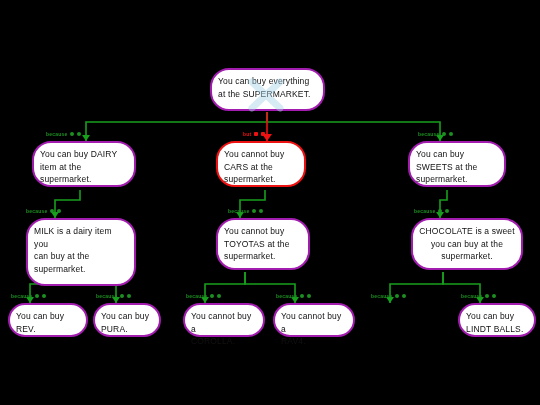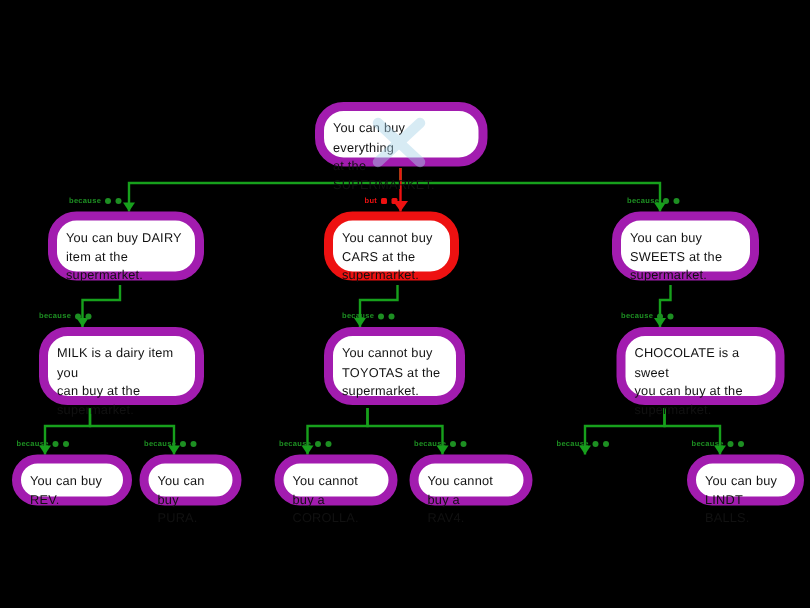--- a/index.html
+++ b/index.html
@@ -1,20 +1,20 @@
 <!DOCTYPE html>
 <html><head>
 <meta charset="utf-8">
 <style>
   html,body{margin:0;padding:0;background:#000;}
   body{width:540px;height:405px;position:relative;overflow:hidden;
        font-family:"Liberation Sans",sans-serif;}
   #canvas{position:absolute;left:0;top:0;width:540px;height:405px;}
   svg.links{position:absolute;left:0;top:0;width:540px;height:405px;}
-  .node{position:absolute;background:#ffffff;border:6px solid #a21caf;
+  .node{position:absolute;background:#ffffff;border:2px solid #a21caf;
         border-radius:19px;box-sizing:border-box;padding:5px 6px;
         color:#111;font-size:8.5px;line-height:12.5px;letter-spacing:.15px;}
   .node.con{border-color:#ee1111;}
   .node .txt{display:block;white-space:pre-line;}
   .xmark{position:absolute;pointer-events:none;opacity:.45;}
   .tag{position:absolute;display:flex;align-items:center;gap:3px;
        font-size:5px;font-weight:bold;letter-spacing:.2px;}
   .tag .word{color:#1d8f22;}
   .tag.red .word{color:#ee1111;}
   .dot{width:4px;height:4px;border-radius:50%;background:#1d8f22;display:inline-block;}
@@ -100,21 +100,21 @@
     <span class="txt">You can buy
 SWEETS at the
 supermarket.</span>
   </div>
 
   <div class="tag" style="left:26px;top:208px;">
     <span class="word">because</span>
     <span class="dot"></span>
     <span class="dot"></span>
   </div>
-  <div class="node" style="left:26px;top:218px;width:110px;height:52px;">
+  <div class="node" style="left:26px;top:218px;width:110px;height:68px;">
     <span class="txt">MILK is a dairy item you
 can buy at the
 supermarket.</span>
   </div>
 
   <div class="tag" style="left:228px;top:208px;">
     <span class="word">because</span>
     <span class="dot"></span>
     <span class="dot"></span>
   </div>
@@ -122,21 +122,21 @@
     <span class="txt">You cannot buy
 TOYOTAS at the
 supermarket.</span>
   </div>
 
   <div class="tag" style="left:414px;top:208px;">
     <span class="word">because</span>
     <span class="dot"></span>
     <span class="dot"></span>
   </div>
-  <div class="node" style="left:411px;top:218px;width:112px;height:52px;">
+  <div class="node" style="left:411px;top:218px;width:112px;height:52px;text-align:center;">
     <span class="txt">CHOCOLATE is a sweet
 you can buy at the
 supermarket.</span>
   </div>
 
   <div class="tag" style="left:11px;top:293px;">
     <span class="word">because</span>
     <span class="dot"></span>
     <span class="dot"></span>
   </div>

